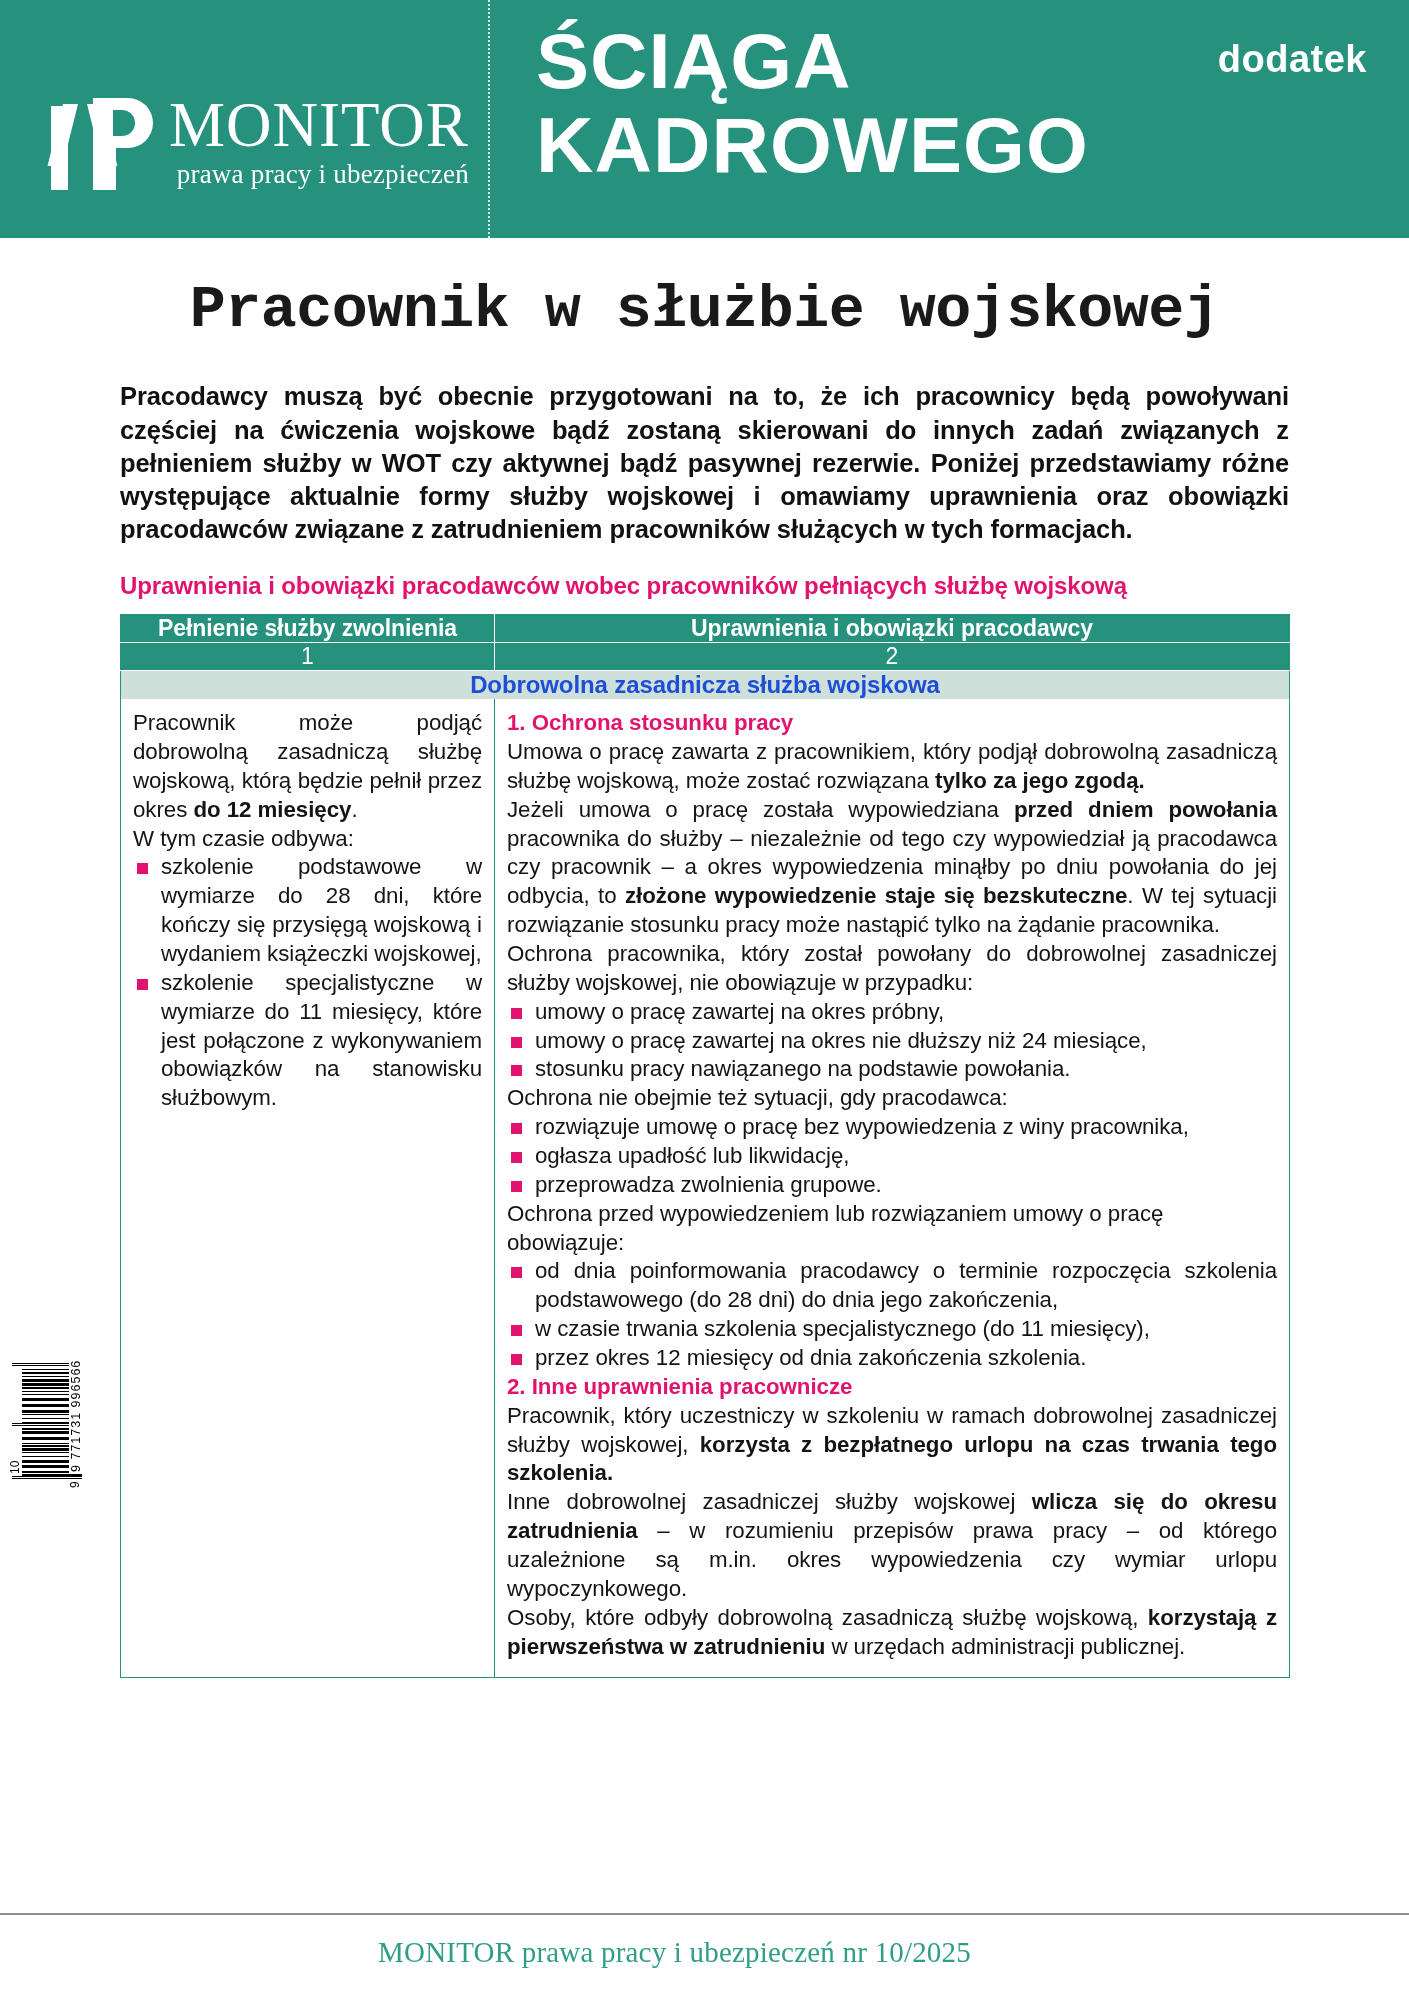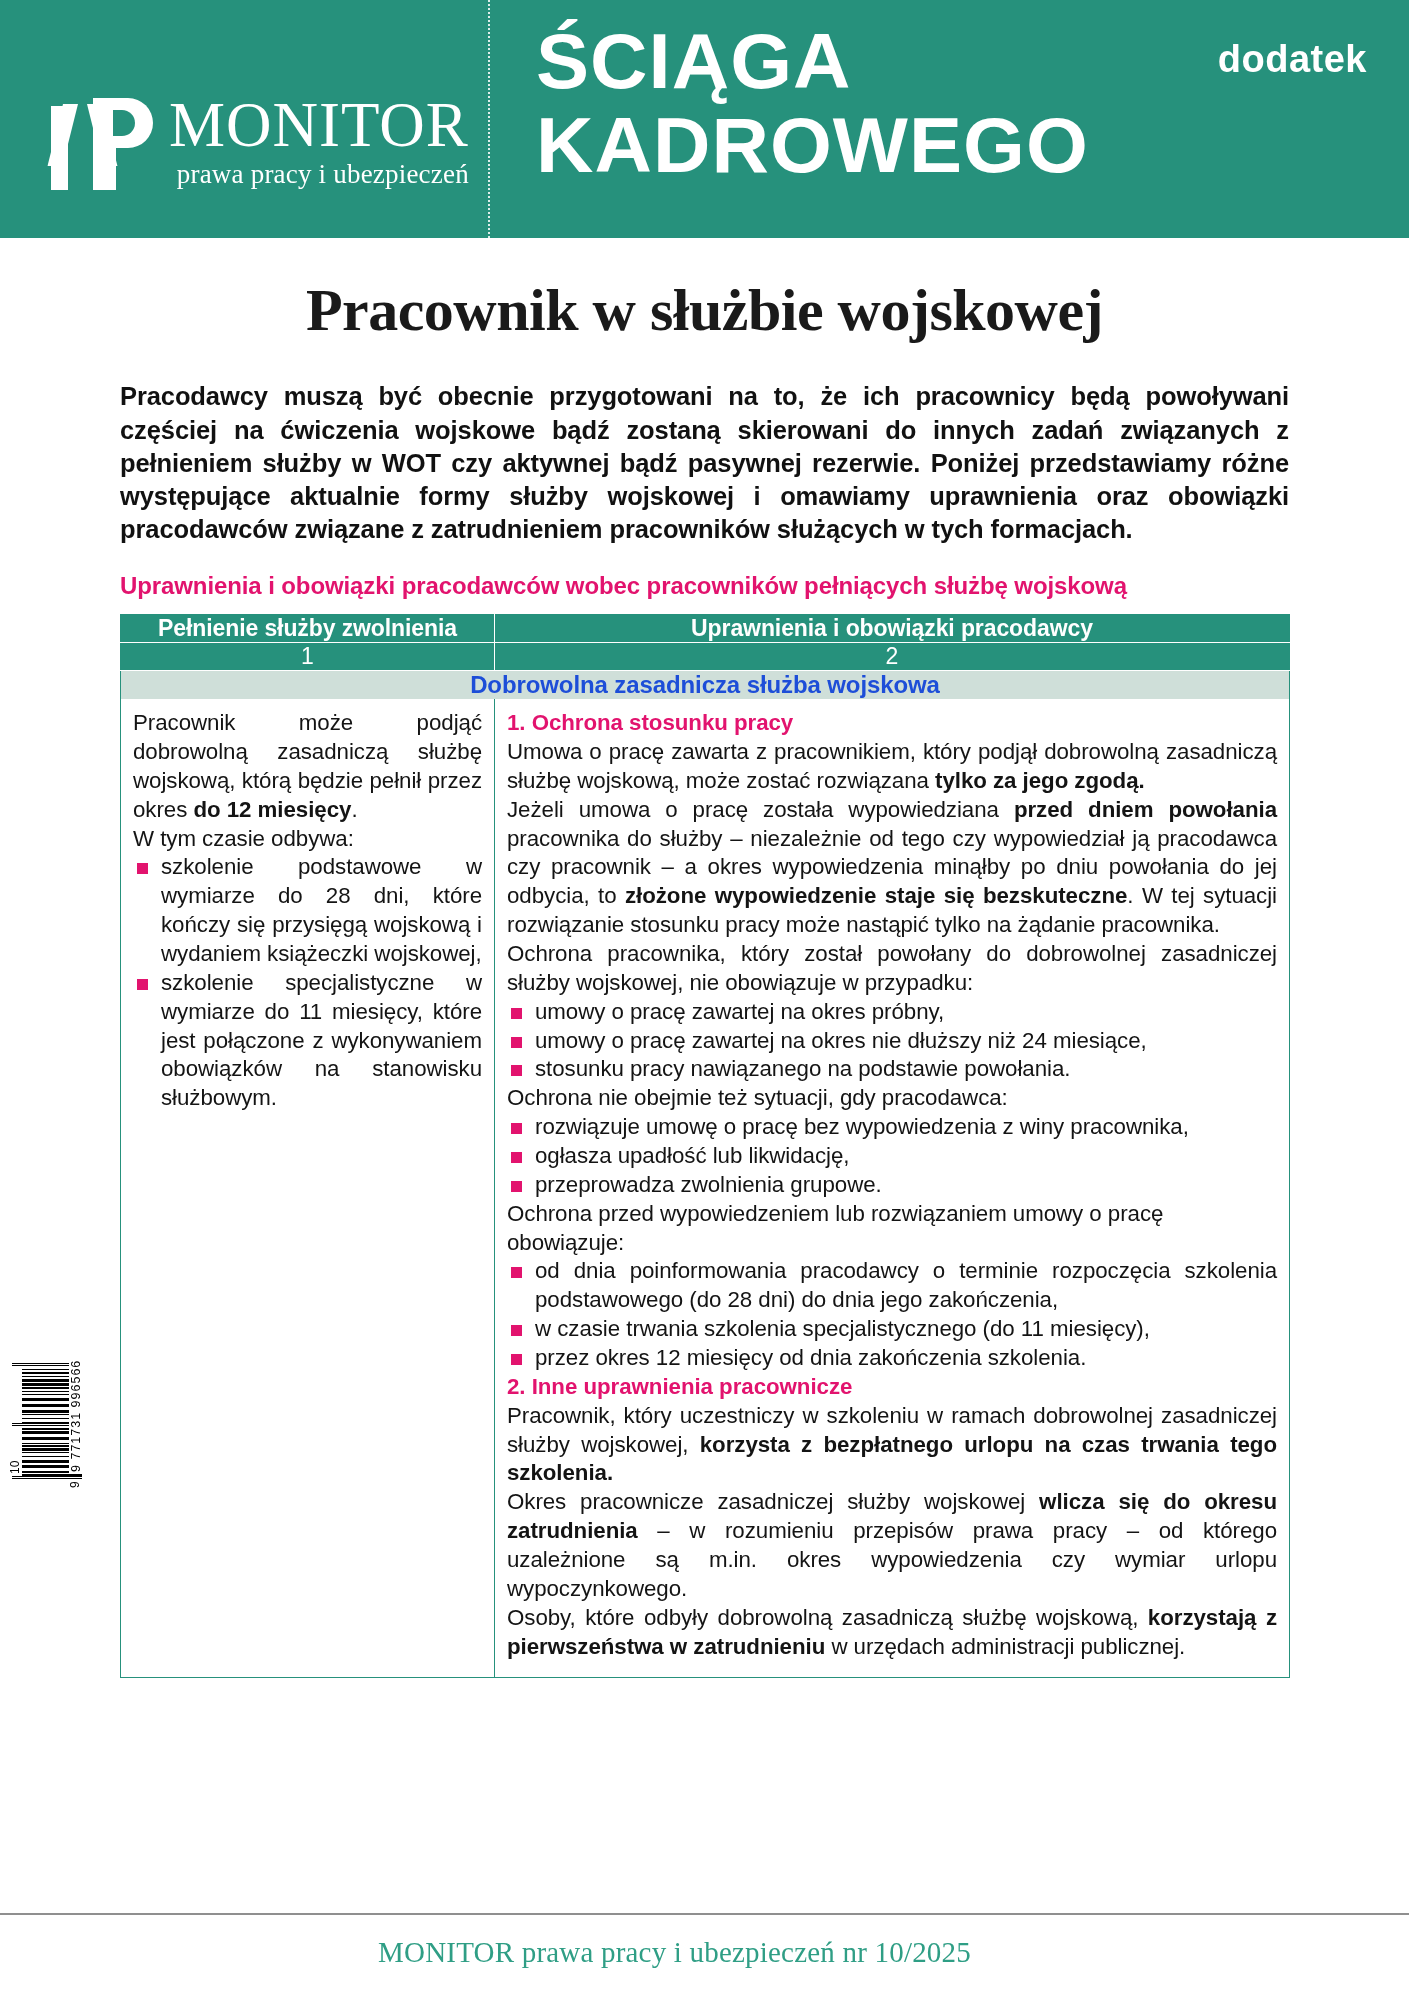--- a/index.html
+++ b/index.html
@@ -116,21 +116,21 @@
   .sciaga .l2{display:block;margin-top:6px;}
 
   
   .page{
     position:absolute;
     left:0; top:238px;
     width:1409px;
   }
   .headline{
     text-align:center;
-    font-family:Liberation Serif, serif;
+    font-family:Liberation Mono, monospace;
     font-size:60px;
     font-weight:bold;
     line-height:1.14;
     color:#1a1a1a;
     margin:38px 0 0 0;
     letter-spacing:-0.5px;
   }
   .headline .l2{display:block;}
 
   .lead{
@@ -412,21 +412,21 @@
           <ul class="bl">
             <li class="j">od dnia poinformowania pracodawcy o terminie rozpoczęcia szkolenia podstawowego (do 28 dni) do dnia jego zakończenia,</li>
             <li>w czasie trwania szkolenia specjalistycznego (do 11 miesięcy),</li>
             <li>przez okres 12 miesięcy od dnia zakończenia szkolenia.</li>
           </ul>
 
           <p class="sub-head">2. Inne uprawnienia pracownicze</p>
 
           <p class="j"><span>Pracownik, który uczestniczy w szkoleniu w ramach dobrowolnej zasadniczej służby wojskowej, </span><b>korzysta z bezpłatnego urlopu na czas trwania tego szkolenia.</b></p>
 
-          <p class="j"><span>Okres pracownicze zasadniczej służby wojskowej </span><b>wlicza się do okresu zatrudnienia</b><span> – w rozumieniu przepisów prawa pracy – od którego uzależnione są m.in. okres wypowiedzenia czy wymiar urlopu wypoczynkowego.</span></p>
+          <p class="j"><span>Inne dobrowolnej zasadniczej służby wojskowej </span><b>wlicza się do okresu zatrudnienia</b><span> – w rozumieniu przepisów prawa pracy – od którego uzależnione są m.in. okres wypowiedzenia czy wymiar urlopu wypoczynkowego.</span></p>
 
           <p class="j"><span>Osoby, które odbyły dobrowolną zasadniczą służbę wojskową, </span><b>korzystają z pierwszeństwa w zatrudnieniu</b><span> w urzędach administracji publicznej.</span></p>
         </td>
       </tr>
     </tbody>
   </table>
 </div>
 
 <div class="barcode-wrap">
   <div class="barcode-inner">

